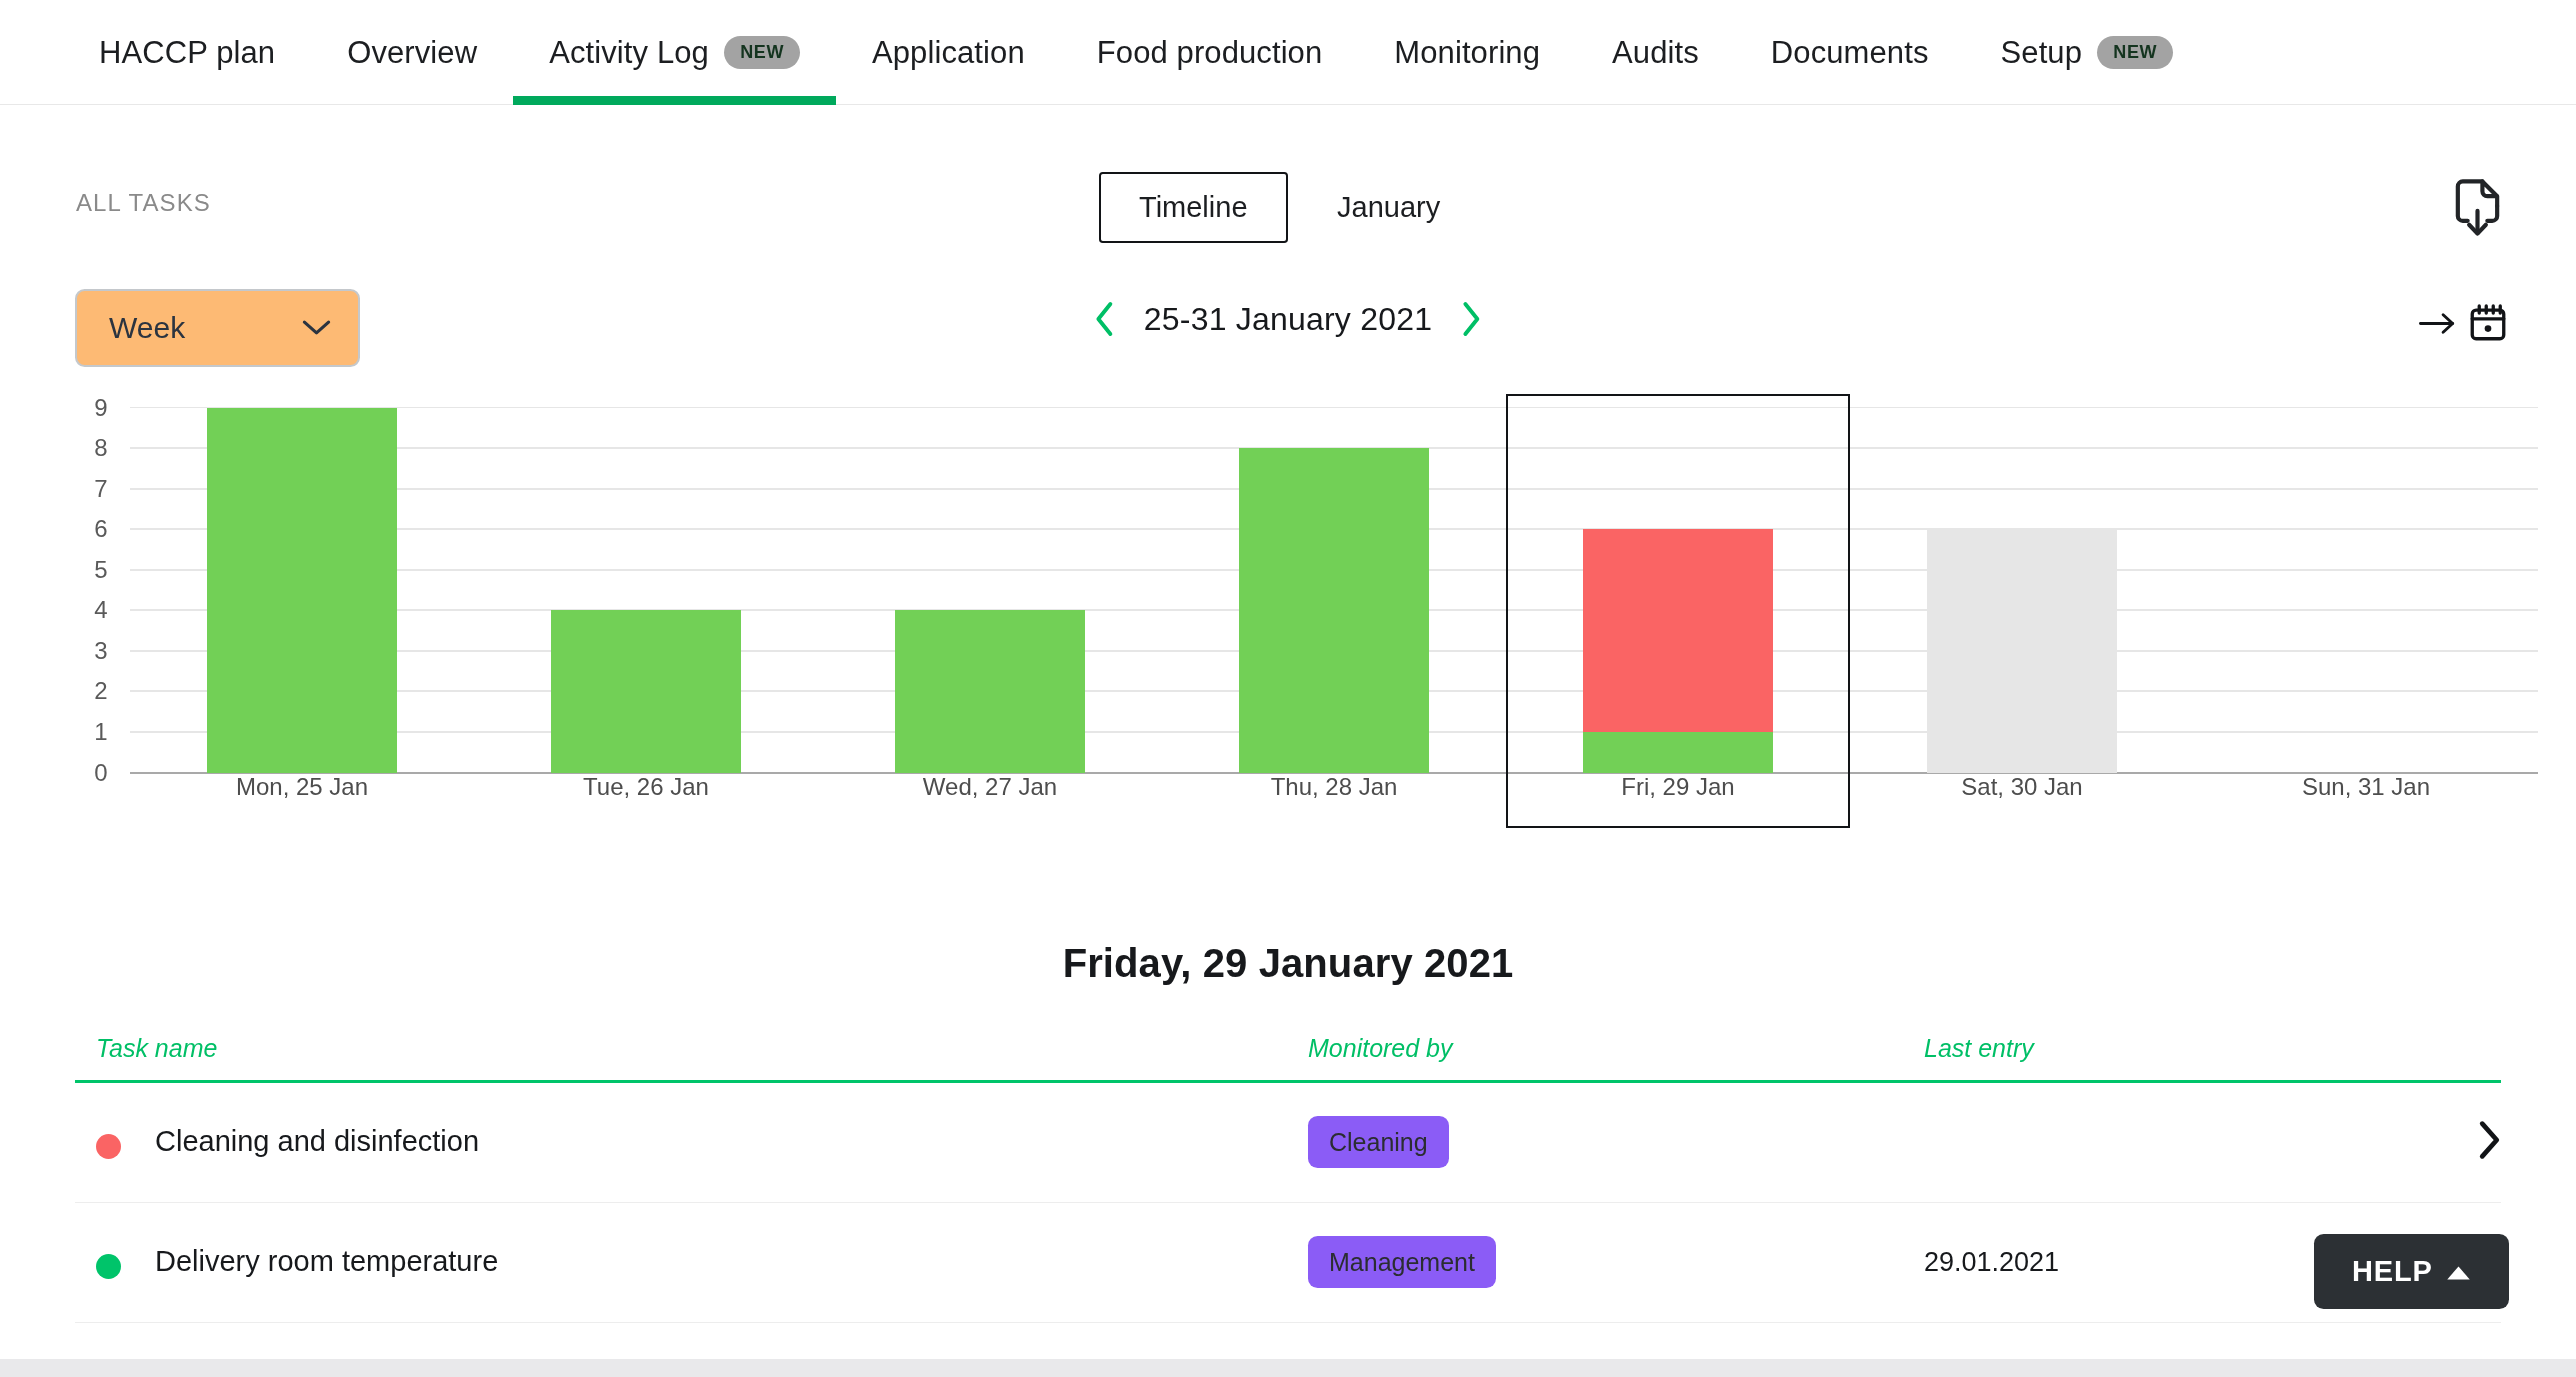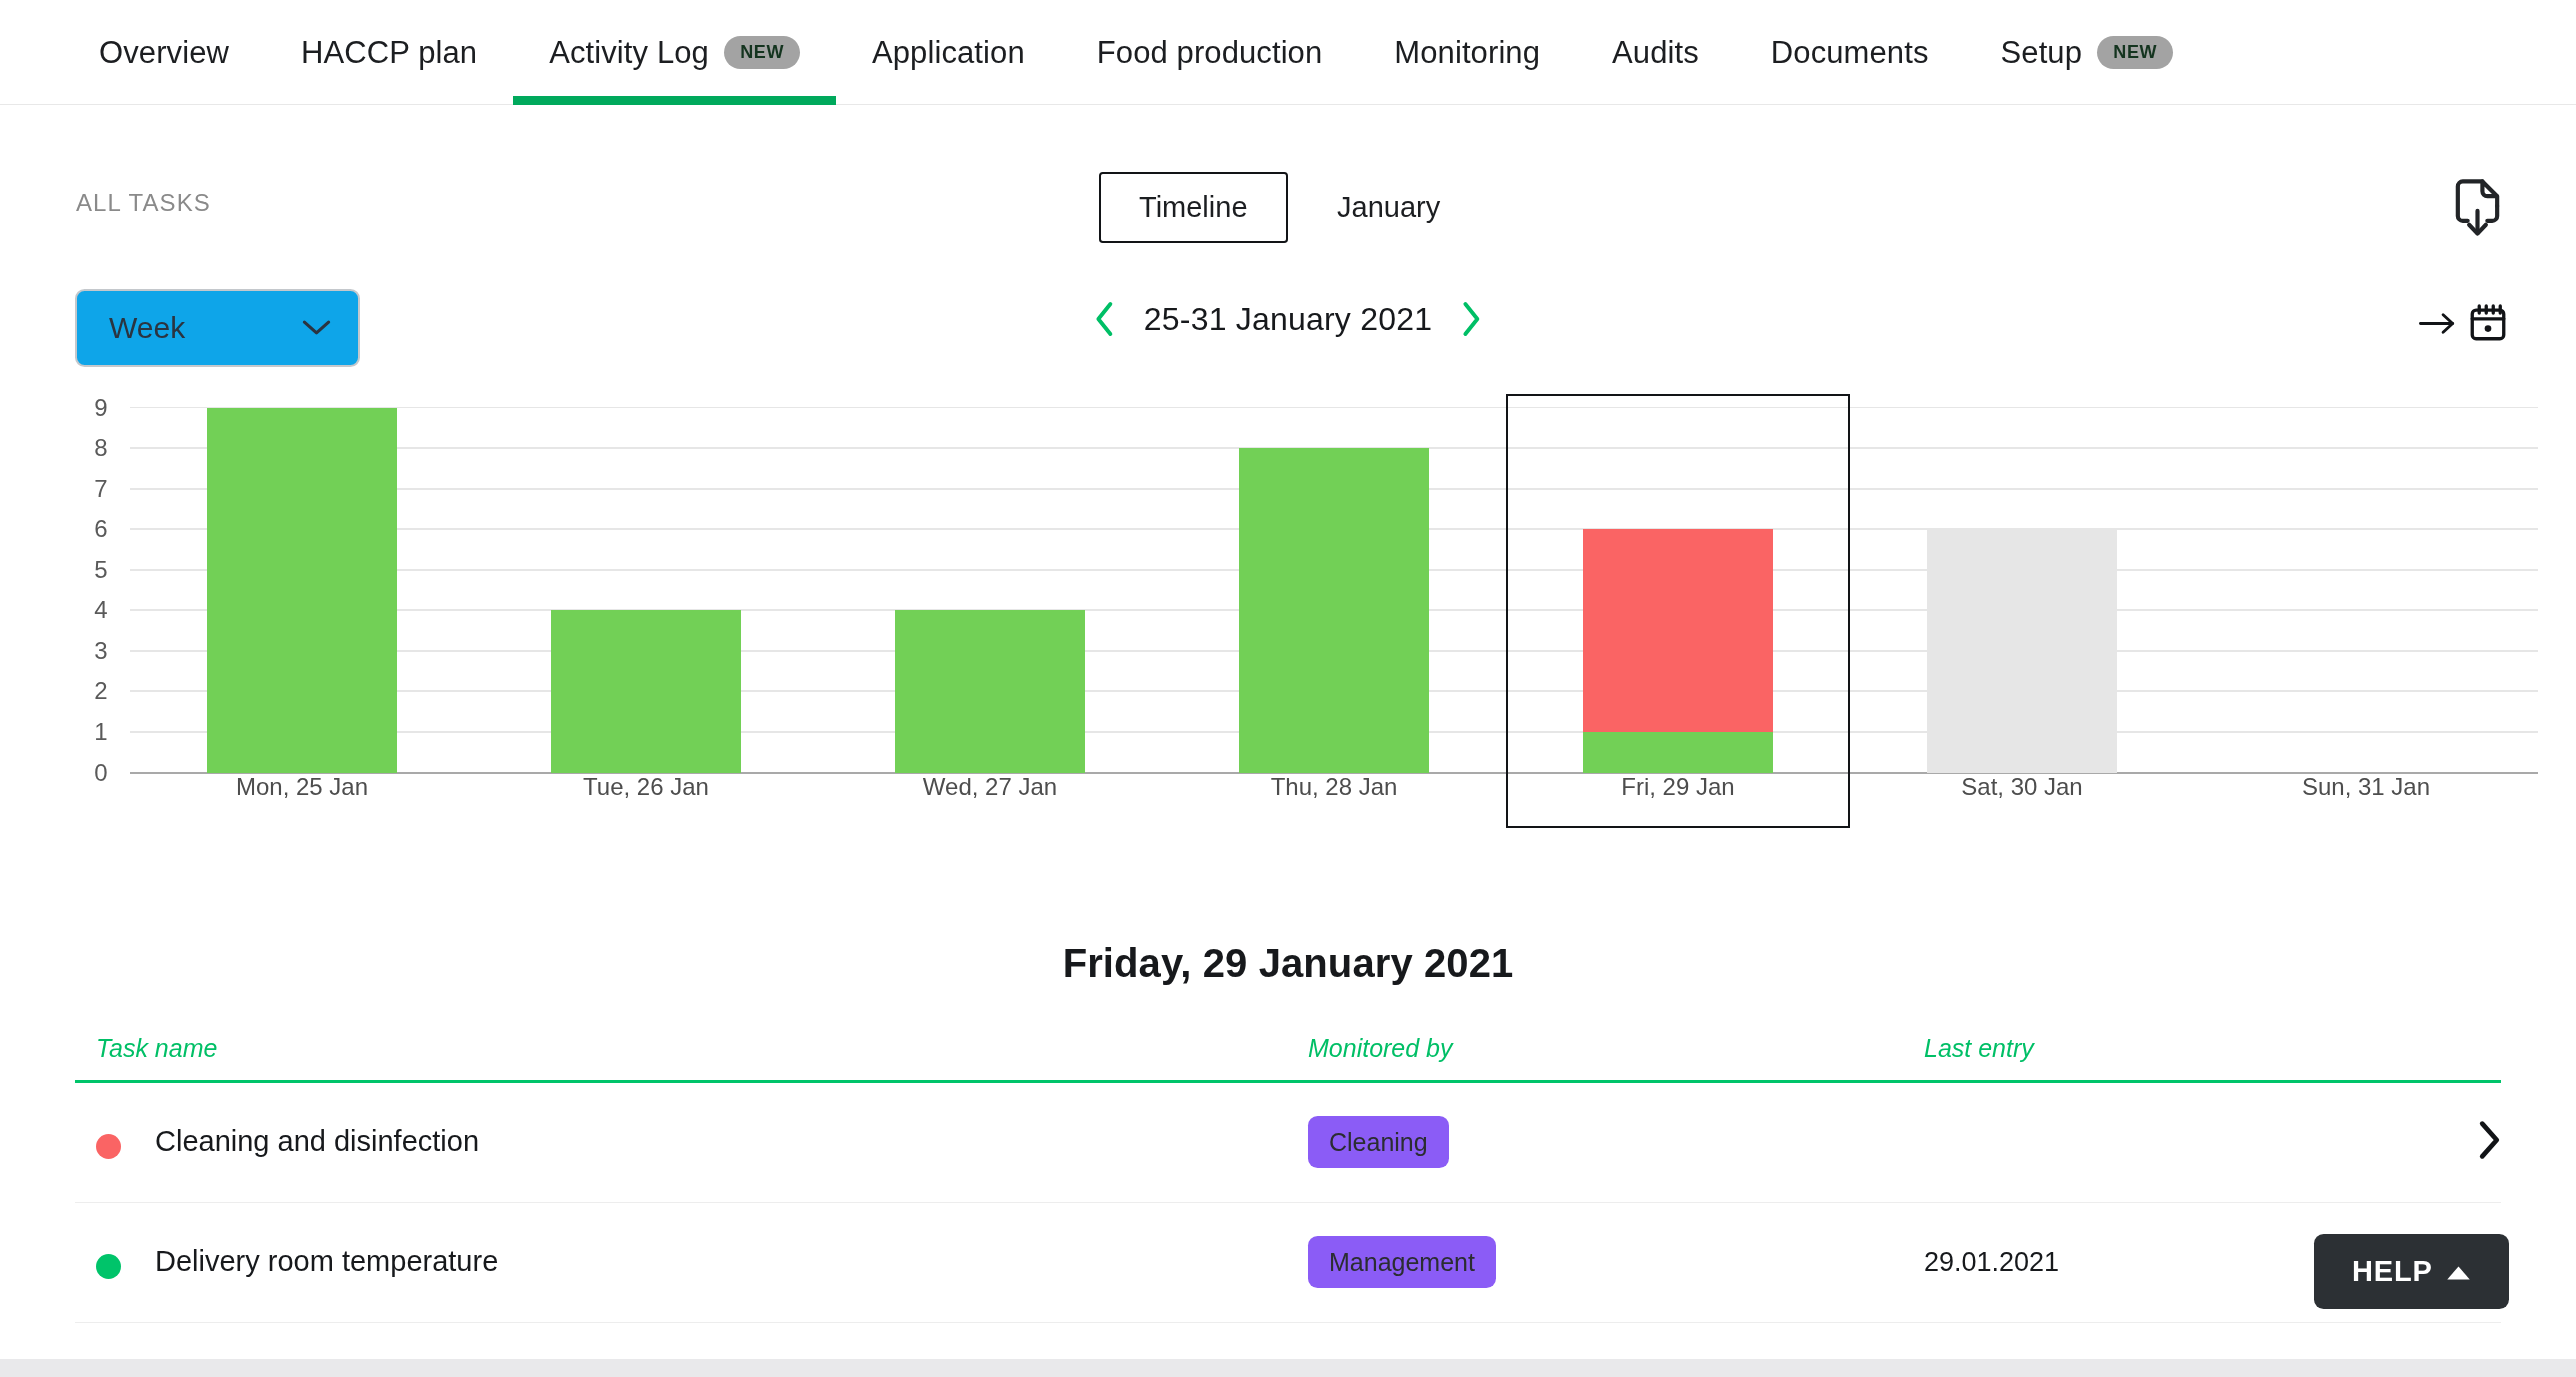--- a/index.html
+++ b/index.html
@@ -104,21 +104,21 @@
     position: absolute;
     left: 75px; top: 5.7px;
     width: 285px; height: 78px;
     border: 2.9px solid #c4c8cc;
     border-radius: 9.6px;
     display: flex;
     align-items: center;
     justify-content: space-between;
     padding: 0 27px 0 32px;
     cursor: pointer;
-    background: #0ea5e9;
+    background: #fdba74;
   }
   .week-select .lbl { font-size: 30px; color: #2b3440; font-weight: 500; }
   .chev-down { width: 29px; height: 17px; }
   .date-nav {
     position: absolute;
     left: 50%;
     transform: translateX(-50%);
     top: 17px;
     display: flex;
     align-items: center;
@@ -289,24 +289,24 @@
     background: #e9e9eb;
   }
 </style>
 </head>
 <body>
 
 <div class="page">
 
   <nav class="navbar" id="navbar">
       <div class="nav-item">
+        <span>HACCP plan</span>
+      </div>
+      <div class="nav-item">
         <span>Overview</span>
-      </div>
-      <div class="nav-item">
-        <span>HACCP plan</span>
       </div>
       <div class="nav-item active">
         <span>Activity Log</span>
         <span class="badge-new">NEW</span>
         <span class="nav-underline"></span>
       </div>
       <div class="nav-item">
         <span>Application</span>
       </div>
       <div class="nav-item">

